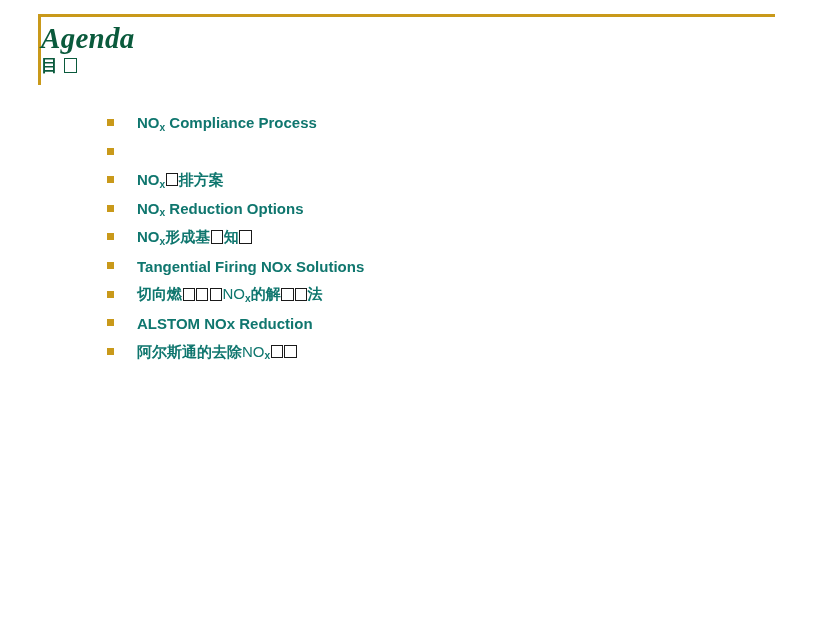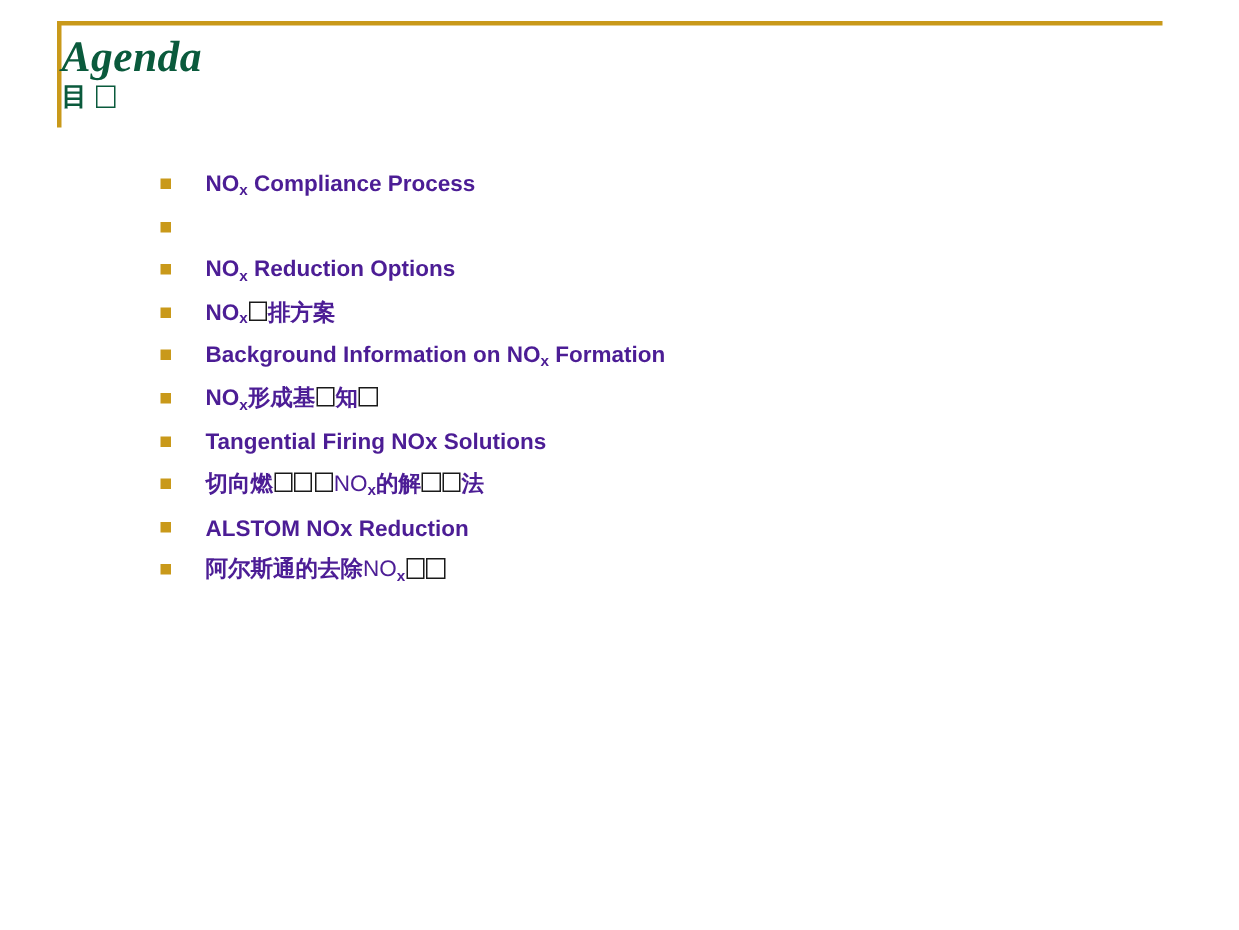--- a/index.html
+++ b/index.html
@@ -105,21 +105,21 @@
     top: 10px;
     width: 7px;
     height: 7px;
     background: #c9991a;
   }
   .bullet-text {
     font-family: "Liberation Sans", "DejaVu Sans", sans-serif;
     font-size: 15px;
     line-height: 19px;
     font-weight: bold;
-    color: #4c1d95;
+    color: #0f766e;
     white-space: nowrap;
   }
   
   .bullet-text.cjk-lead {
     font-weight: normal;
   }
   .bullet-text sub {
     font-size: 0.68em;
     vertical-align: baseline;
     position: relative;
@@ -170,29 +170,25 @@
   <ul class="bullet-list">
       <li class="bullet-row">
         <span class="bullet-marker"></span>
         <span class="bullet-text">NO<sub>x</sub> Compliance Process</span>
       </li>
       <li class="bullet-row">
         <span class="bullet-marker"></span>
       </li>
       <li class="bullet-row">
         <span class="bullet-marker"></span>
+        <span class="bullet-text">NO<sub>x</sub><span class="tofu"></span><span class="han">排方案</span></span>
+      </li>
+      <li class="bullet-row">
+        <span class="bullet-marker"></span>
         <span class="bullet-text">NO<sub>x</sub> Reduction Options</span>
-      </li>
-      <li class="bullet-row">
-        <span class="bullet-marker"></span>
-        <span class="bullet-text">NO<sub>x</sub><span class="tofu"></span><span class="han">排方案</span></span>
-      </li>
-      <li class="bullet-row">
-        <span class="bullet-marker"></span>
-        <span class="bullet-text">Background Information on NO<sub>x</sub> Formation</span>
       </li>
       <li class="bullet-row">
         <span class="bullet-marker"></span>
         <span class="bullet-text">NO<sub>x</sub><span class="han">形成基</span><span class="tofu"></span><span class="han">知</span><span class="tofu"></span></span>
       </li>
       <li class="bullet-row">
         <span class="bullet-marker"></span>
         <span class="bullet-text">Tangential Firing NOx Solutions</span>
       </li>
       <li class="bullet-row">

